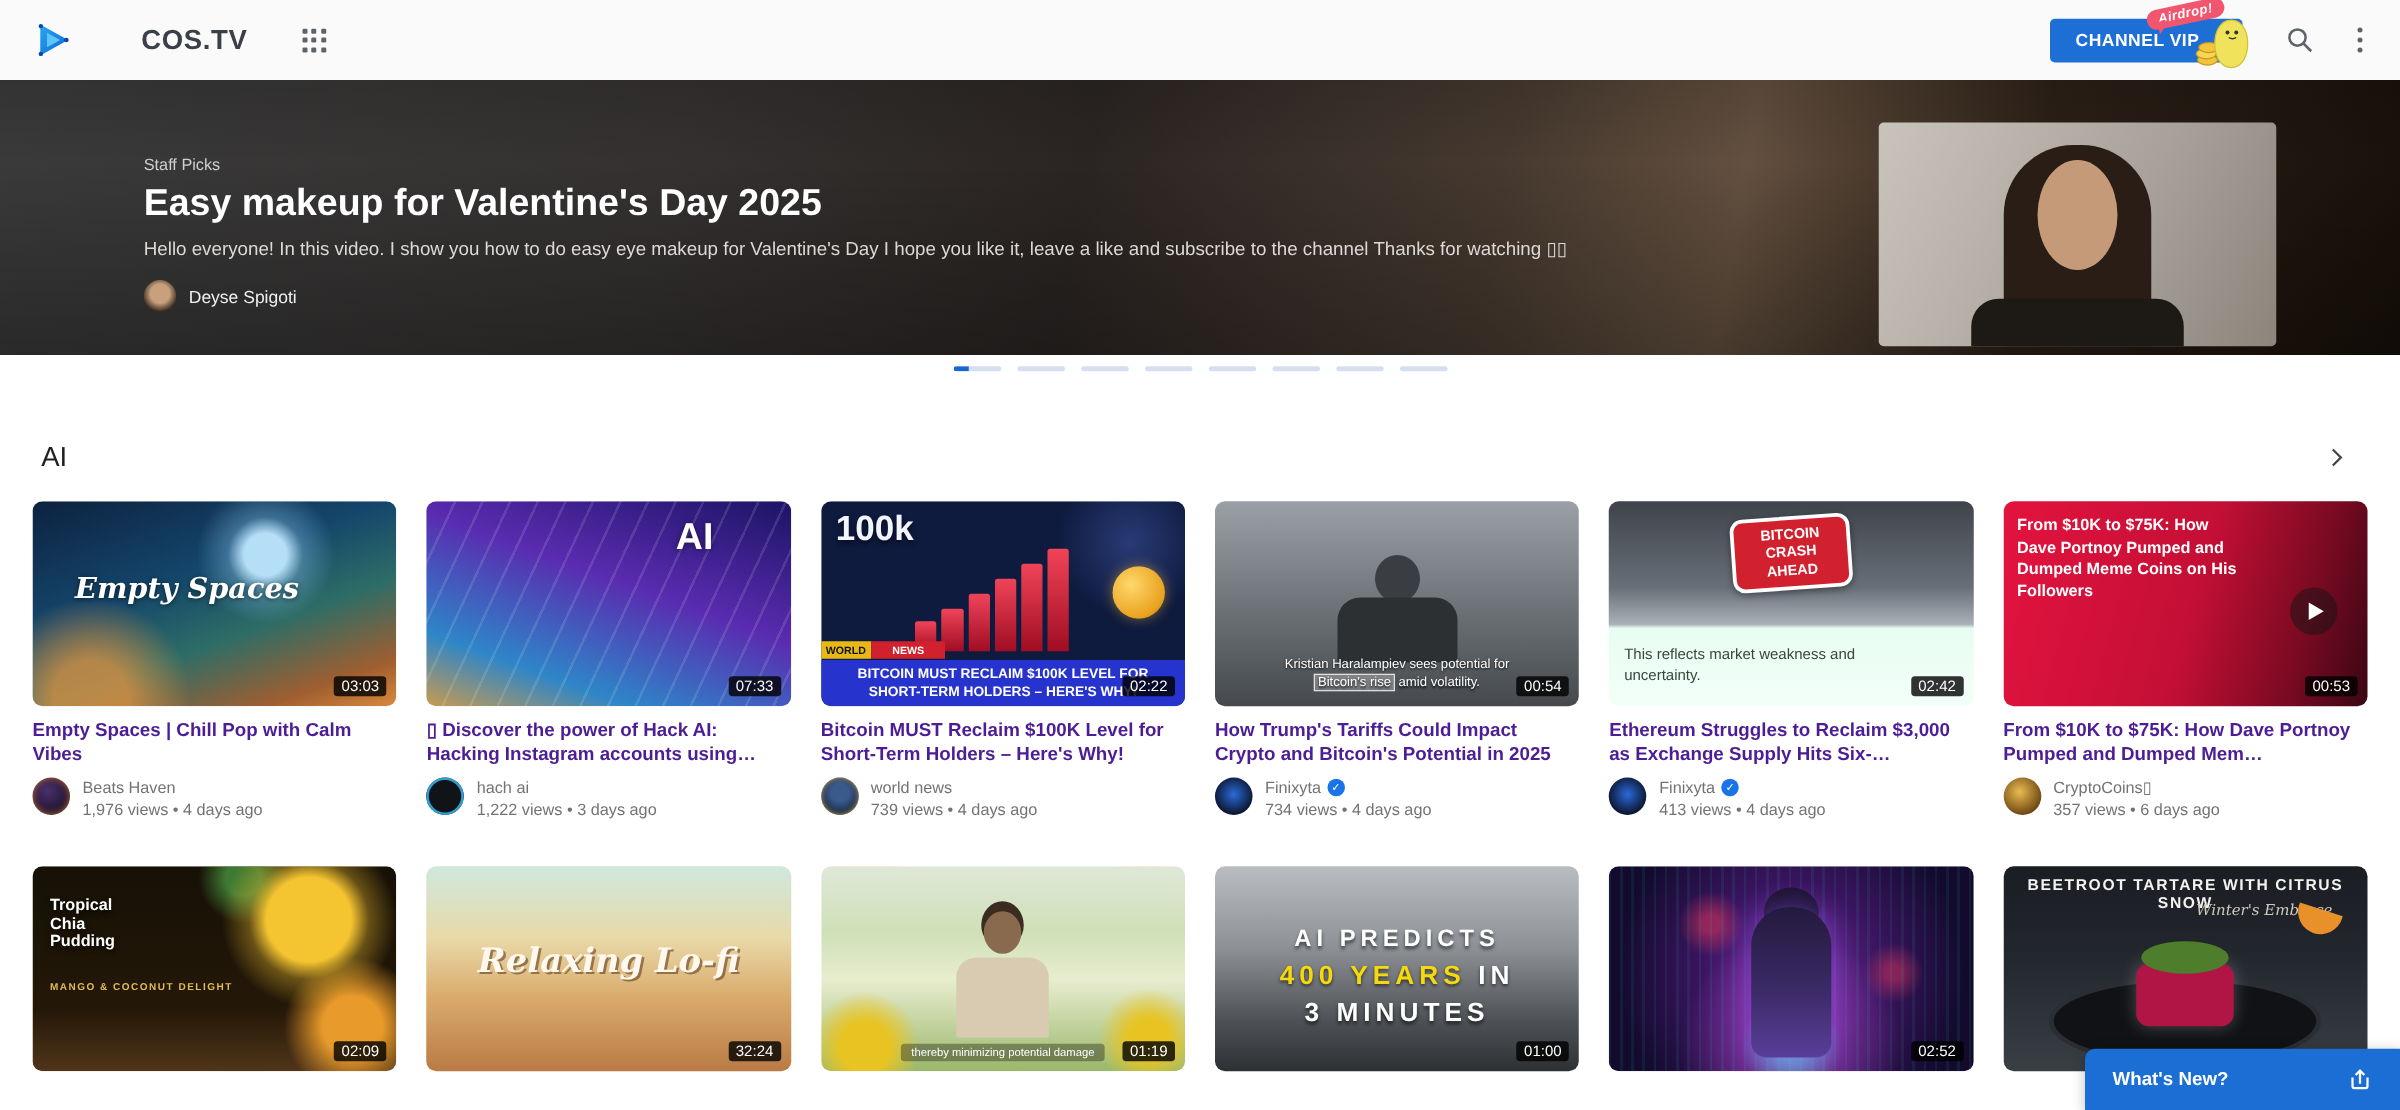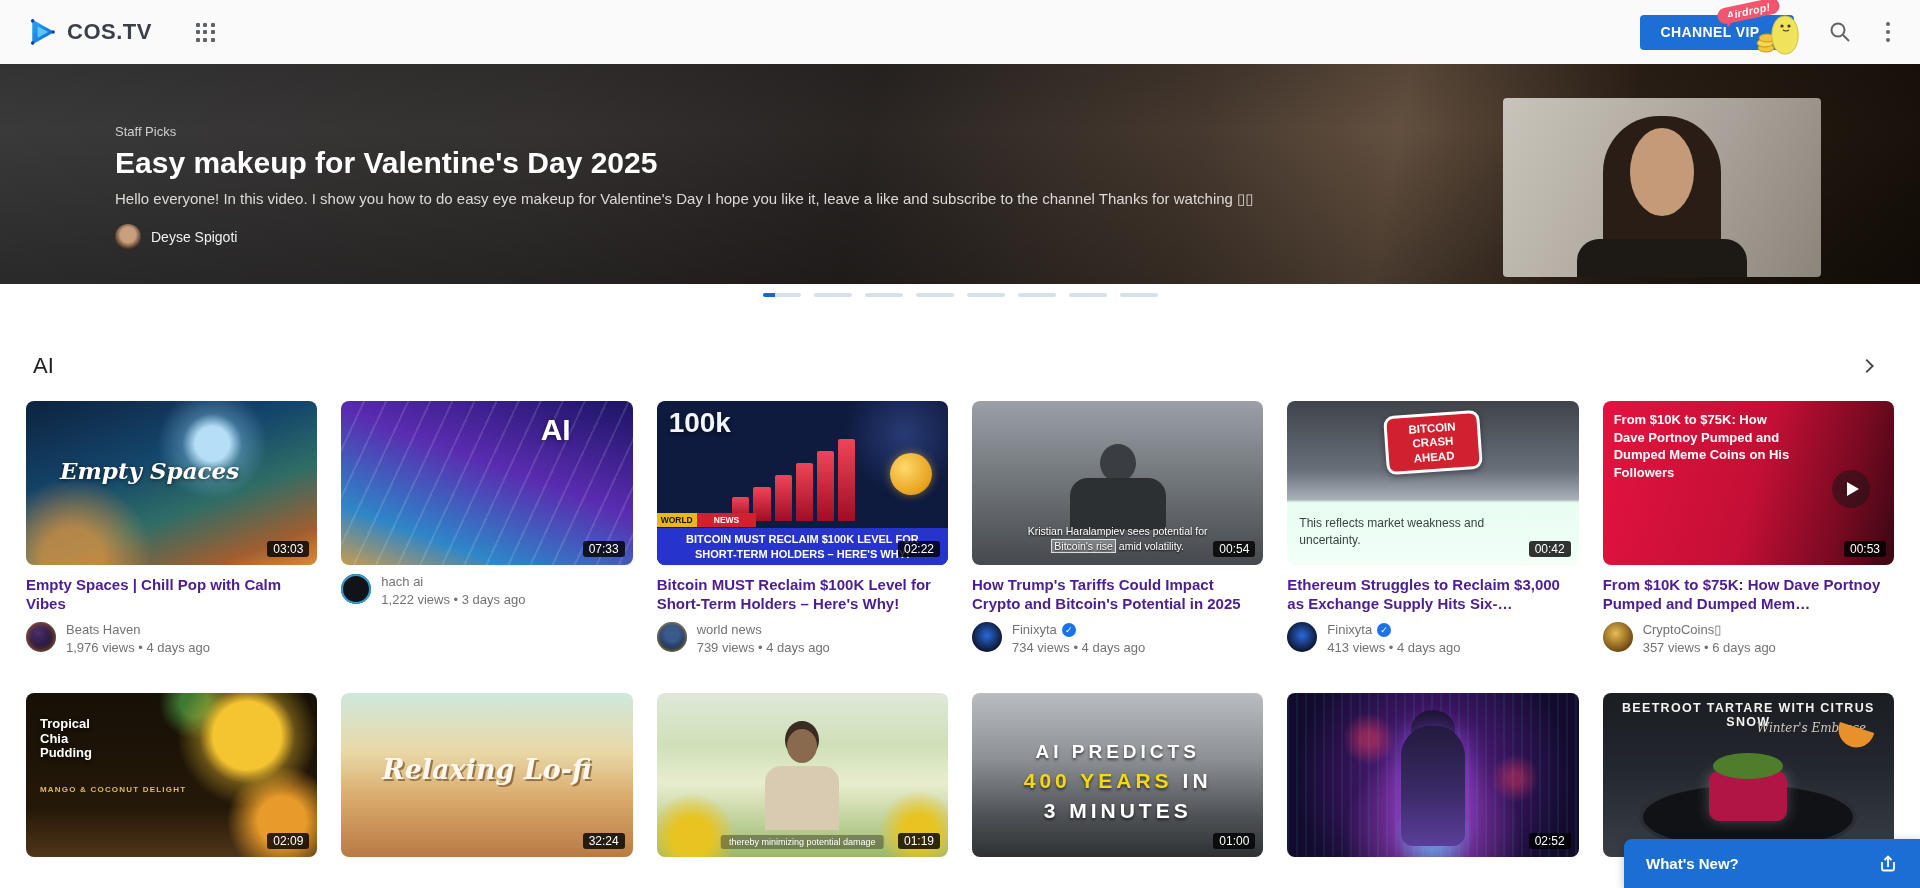--- a/index.html
+++ b/index.html
@@ -2,21 +2,21 @@
 <html><head>
 <meta charset="utf-8">
 <style>
   * { margin:0; padding:0; box-sizing:border-box; }
   html,body { width:1920px; height:888px; overflow:hidden; background:#fff;
               font-family:"Liberation Sans", sans-serif; }
 
   
   .navbar { height:64px; background:#fafafa; display:flex; align-items:center; padding:0 26px; position:relative; z-index:20; }
   .logo-wrap { display:flex; align-items:center; gap:9px; cursor:pointer; }
-  .brand { font-size:22px; font-weight:bold; color:#3b4048; letter-spacing:.5px; }
+  .brand { font-size:22px; font-weight:bold; color:#3b4048; letter-spacing:.5px;margin-left:46px; }
   .apps-icon { margin-left:44px; display:grid; grid-template-columns:repeat(3,4px); grid-template-rows:repeat(3,4px); gap:3.5px; cursor:pointer; }
   .apps-icon i { width:4px; height:4px; background:#5f6368; border-radius:1px; }
   .nav-spacer { flex:1; }
   .vip-btn { position:relative; background:#1d6fd6; color:#fff; font-size:14px; font-weight:bold; letter-spacing:.4px;
              border:none; border-radius:4px; height:35px; padding:0 34px 0 20px; cursor:pointer; }
   .airdrop-badge { position:absolute; top:-12px; right:14px; background:#f2566e; color:#fff; font-size:10.5px; font-style:italic;
              font-weight:bold; padding:2px 9px; border-radius:9px; transform:rotate(-12deg); }
   .airdrop-badge:after { content:""; position:absolute; left:8px; bottom:-4px; border:5px solid transparent; border-top-color:#f2566e; border-left-color:#f2566e; }
   .mascot { position:absolute; right:-10px; bottom:-6px; width:52px; height:46px; }
   .nav-icon { margin-left:34px; cursor:pointer; display:flex; align-items:center; }
@@ -149,21 +149,21 @@
   .t2e .fhead { position:absolute; left:50%; top:10%; transform:translateX(-50%); width:44px; height:40px; border-radius:50%; background:#1c1330; }
   .t2f { background:linear-gradient(180deg,#1a1d22 0%,#23272e 45%,#3a3f46 100%); }
   .t2f .plate { position:absolute; left:50%; bottom:8px; transform:translateX(-50%); width:210px; height:64px; border-radius:50%; background:#101216; box-shadow:0 0 0 4px #2a2e34; }
   .t2f .tartare { position:absolute; left:50%; bottom:36px; transform:translateX(-50%); width:78px; height:50px; border-radius:10px; background:#b01545; box-shadow:0 0 14px rgba(255,255,255,.25); }
   .t2f .garnish { position:absolute; left:50%; bottom:78px; transform:translateX(-50%); width:70px; height:26px; border-radius:50%; background:#4e7d2c; }
   .t2f .orange { position:absolute; right:22px; top:34px; width:36px; height:20px; border-radius:0 0 20px 20px; background:#e8902a; transform:rotate(18deg); }
   .t2f-big { position:absolute; left:0; right:0; top:8px; text-align:center; color:#f2f2ee; font-size:12.5px; letter-spacing:1.3px; font-weight:bold; }
   .t2f-sub { position:absolute; right:28px; top:28px; font-family:"DejaVu Serif",serif; font-style:italic; font-size:12px; color:#cfcabc; }
 
   
-  .whats-new { position:fixed; right:0; bottom:0; width:296px; height:49px; background:#1b6ed3; border-top-left-radius:8px;
+  .whats-new { position:fixed; right:0; bottom:0; width:252px; height:49px; background:#1b6ed3; border-top-left-radius:8px;
                display:flex; align-items:center; justify-content:space-between; padding:0 22px; z-index:60; cursor:pointer;
                box-shadow:0 2px 10px rgba(0,0,0,.25);margin-top:28px; }
   .whats-new-label { color:#fff; font-size:15px; font-weight:bold; }
 </style>
 </head>
 <body>
 
 <header class="navbar">
   <div class="logo-wrap">
     <span style="display:flex">
@@ -277,20 +277,21 @@
         <div class="ch-meta">1,976 views • 4 days ago</div>
       </div>
     </div>
   </div>
 
   <div class="card">
     <div class="thumb t1b">
       <span class="t1b-text">AI</span>
       <span class="duration">07:33</span>
     </div>
+    <div class="card-title">▯ Discover the power of Hack AI: Hacking Instagram accounts using…</div>
     <div class="ch-row">
       <span class="ch-avatar av2"></span>
       <div>
         <div class="ch-name">
             <span>hach ai</span>
           </div>
         <div class="ch-meta">1,222 views • 3 days ago</div>
       </div>
     </div>
   </div>
@@ -346,21 +347,21 @@
           </div>
         <div class="ch-meta">734 views • 4 days ago</div>
       </div>
     </div>
   </div>
 
   <div class="card">
     <div class="thumb t1e">
       <span class="t1e-sign">BITCOIN CRASH AHEAD</span>
       <div class="t1e-cap">This reflects market weakness and uncertainty.</div>
-      <span class="duration">00:42</span>
+      <span class="duration">02:42</span>
     </div>
     <div class="card-title">Ethereum Struggles to Reclaim $3,000 as Exchange Supply Hits Six-…</div>
     <div class="ch-row">
       <span class="ch-avatar av4"></span>
       <div>
         <div class="ch-name">
             <span>Finixyta</span>
             <span class="verified">✓</span>
           </div>
         <div class="ch-meta">413 views • 4 days ago</div>

